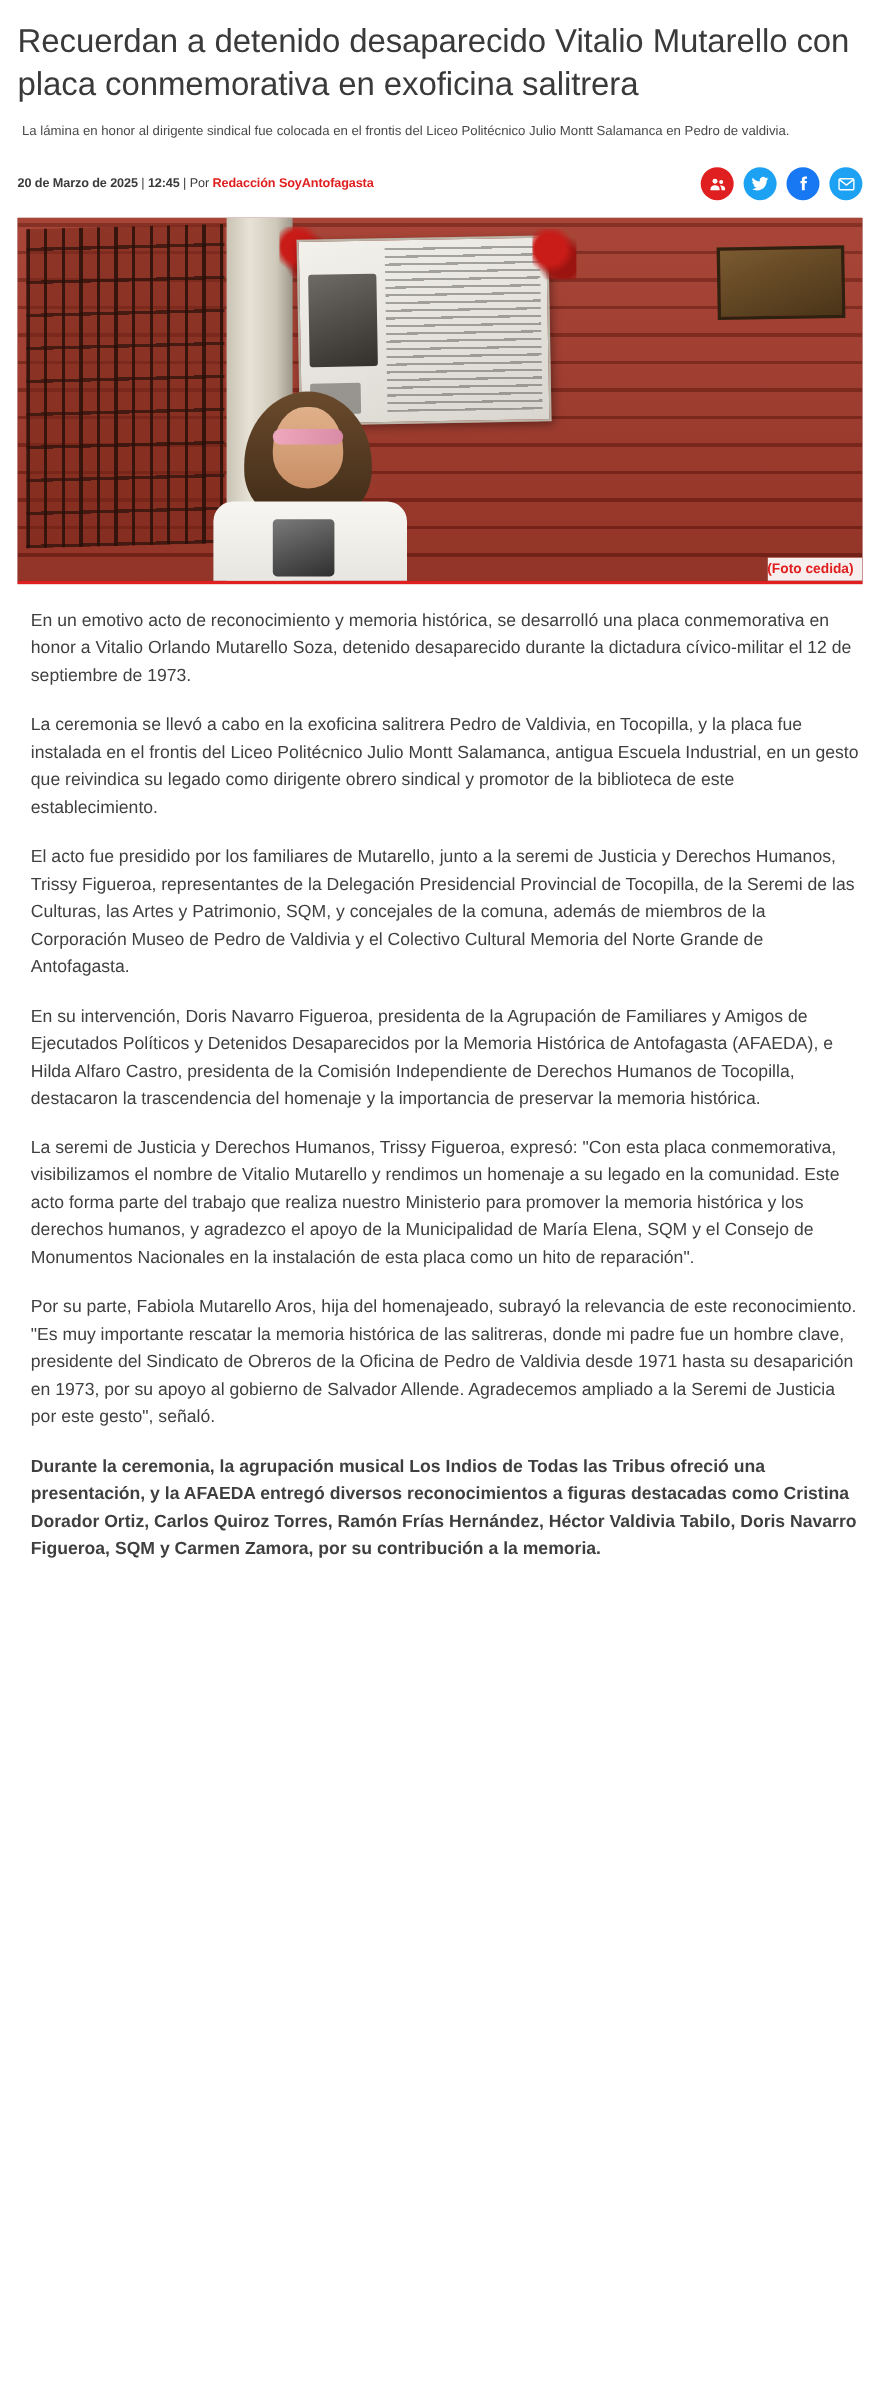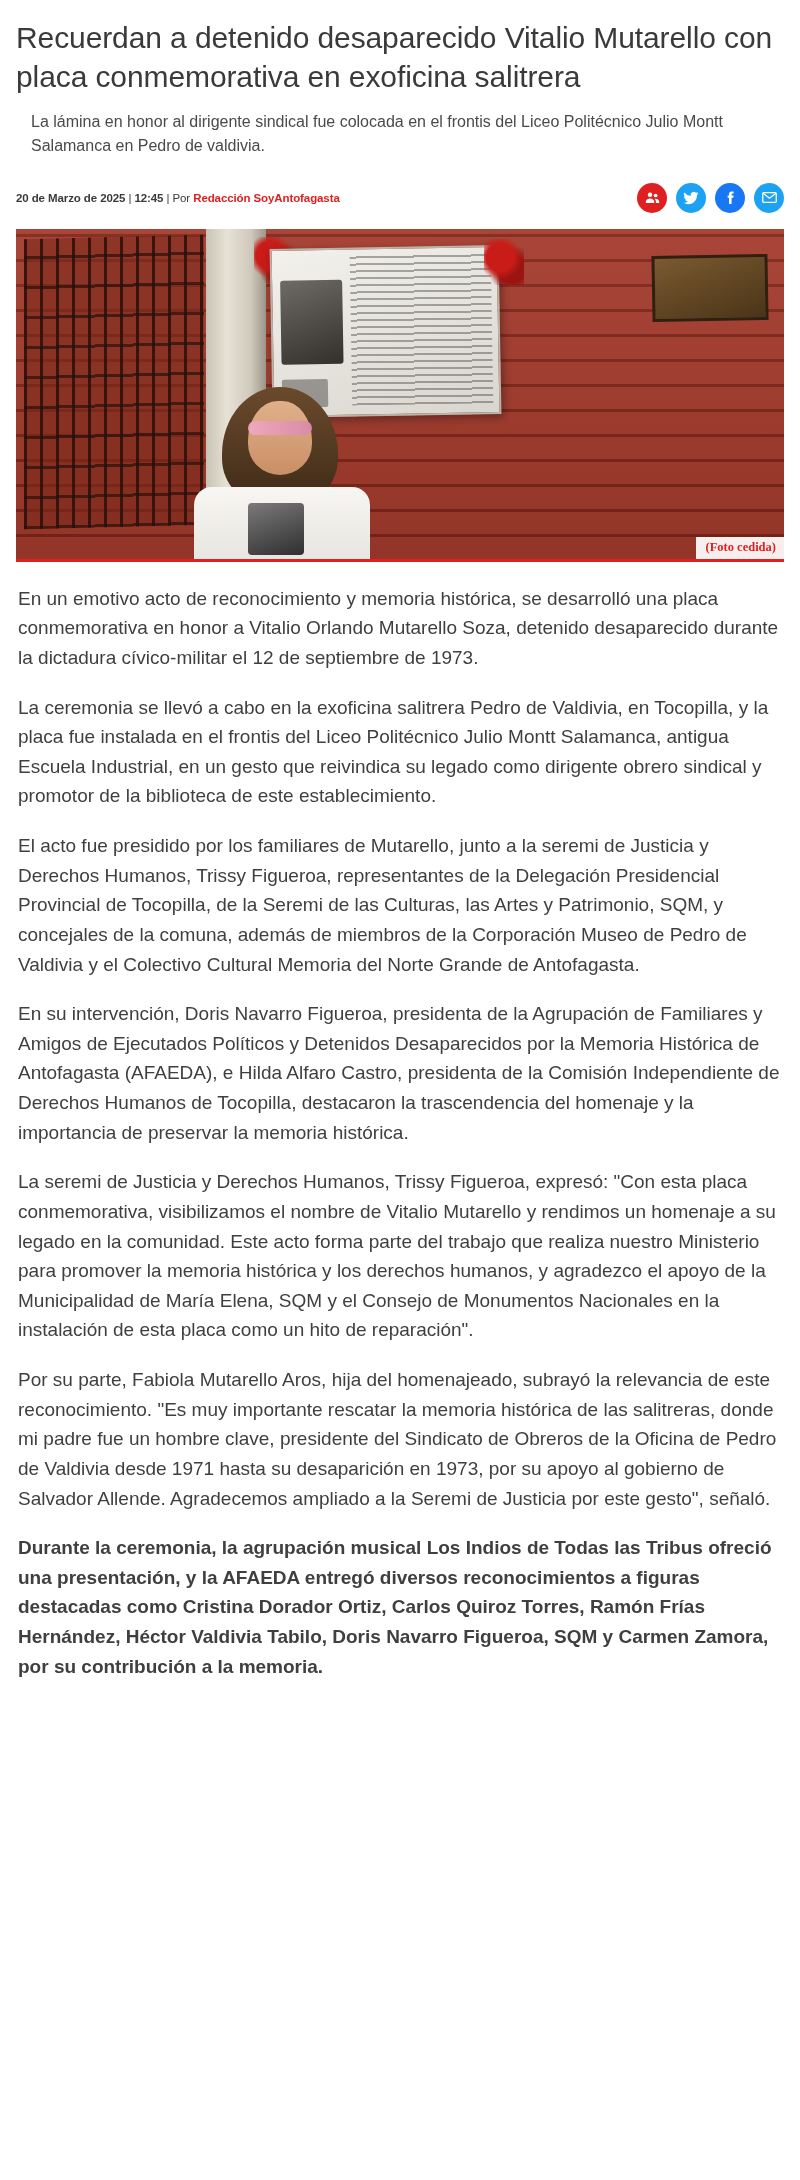--- a/index.html
+++ b/index.html
@@ -20,24 +20,24 @@
   }
   .headline {
     font-size: 30px;
     line-height: 1.30;
     font-weight: 400;
     color: #3a3a3a;
     margin: 4px 0 14px 0;
     letter-spacing: -0.1px;
   }
   .lead {
-    font-size: 16px;
+    font-size: 12px;
     line-height: 1.52;
     color: #4a4a4a;
-    margin: 0 0 22px 15px;
+    margin: 0 0 22px 4px;
     font-weight: 400;
   }
   .byline-row {
     display: flex;
     align-items: center;
     justify-content: space-between;
     margin: 0 0 14px 0;
     min-height: 34px;
     gap: 32px;
   }
@@ -205,31 +205,30 @@
     border-radius: 4px;
   }
   .fig-credit {
     position: absolute;
     right: 0;
     bottom: 0;
     background: rgba(255,255,255,0.92);
     color: #e02020;
     font-size: 12.5px;
     font-weight: 700;
-    padding: 3px 8px 4px 10px;
-    font-family: Liberation Serif, serif;
+    padding: 3px 8px 4px 0;
   }
   .body-copy {
     margin-top: 22px;
   }
   .body-copy p {
-    font-size: 19px;
+    font-size: 16px;
     line-height: 1.56;
     color: #3f3f3f;
-    margin: 0 0 20px 2px;
+    margin: 0 0 20px 12px;
   }
   .body-copy p:last-child { margin-bottom: 0; font-weight: bold; }
 </style>
 </head>
 <body>
 
 <div class="page">
 
   <h1 class="headline">Recuerdan a detenido desaparecido Vitalio Mutarello con placa conmemorativa en exoficina salitrera</h1>
 

